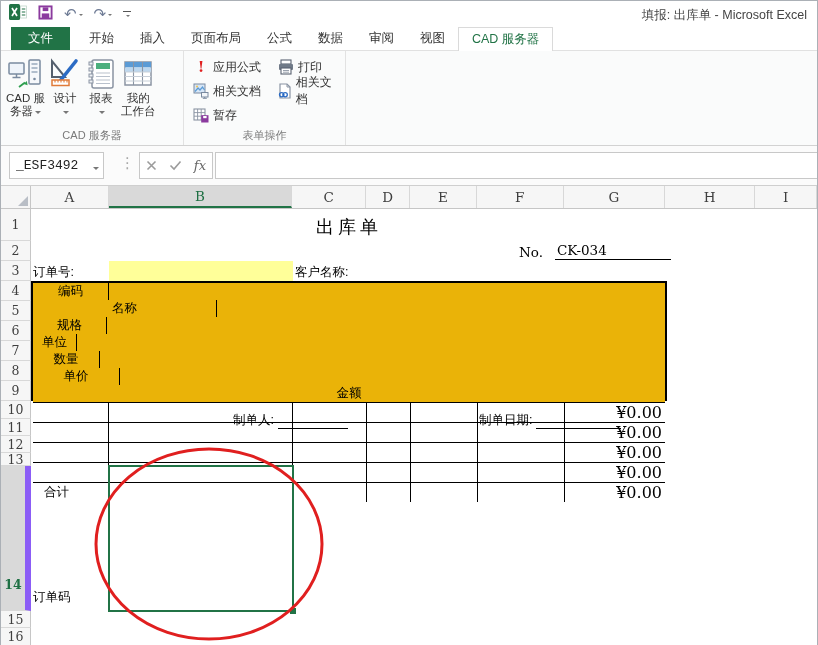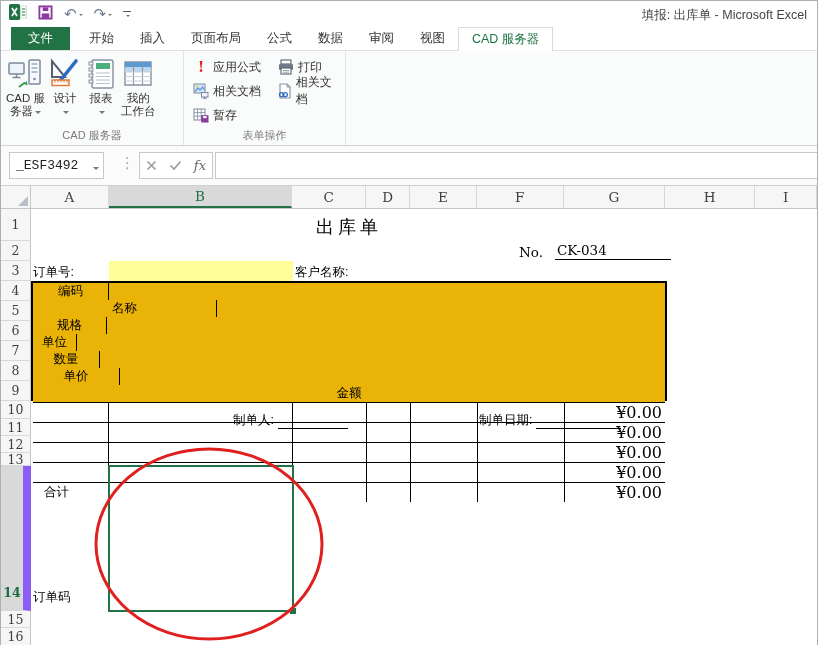--- a/index.html
+++ b/index.html
@@ -55,21 +55,21 @@
   .corner { width:30px; position:relative; border-right:1px solid #C6C6C6; }
   .corner .tri { position:absolute; right:2px; bottom:2px; width:0; height:0; border-left:10px solid transparent; border-bottom:10px solid #B9BEC6; }
   .ch { display:flex; align-items:center; justify-content:center; border-right:1px solid #D8D8D8; }
   .ch.sel { background:#D9D9D9; color:#1E6F43; border-bottom:2px solid #217346; }
   .wa{width:78px}.wb{width:184px}.wc{width:74px}.wd{width:44px}.we{width:67px}.wf{width:87px}.wg{width:102px}.wh{width:90px}.wi{width:62px}
 
   
   .sbody { position:relative; height:437px; background:#fff; display:flex; overflow:hidden; }
   .rowhdr { width:30px; background:#F6F6F6; font-family:"DejaVu Serif",serif; font-size:12.5px; color:#3F3F3F; }
   .rh { display:flex; align-items:center; justify-content:center; border-bottom:1px solid #D8D8D8; border-right:1px solid #C6C6C6; }
-  .rh.sel { background:#D9D9D9; color:#1E6F43; font-weight:bold; border-right:8px solid #8b5cf6; align-items:flex-end; padding-bottom:10px; }
+  .rh.sel { background:#D9D9D9; color:#1E6F43; font-weight:bold; border-right:6px solid #8b5cf6; align-items:flex-end; padding-bottom:18px; }
   .canvas { position:relative; flex:1; background:#fff; font-size:12.5px; color:#000; }
 
   
   .doc-title { position:absolute; left:0; top:6px; width:636px; text-align:center; font-size:18px; letter-spacing:4px; color:#000; }
   .noline { position:absolute; left:488px; top:33px; display:flex; align-items:flex-end; font-family:"DejaVu Serif",serif; font-size:13.5px; }
   .noval { display:inline-block; width:116px; border-bottom:1px solid #000; margin-left:12px; padding:0 0 1px 2px; }
   .order-lbl { position:absolute; left:2px; top:55px; }
   .yellow-cell { position:absolute; left:78px; top:52px; width:184px; height:20px; background:#FFFF99; }
   .cust-lbl { position:absolute; left:264px; top:55px; }
   .ftable { position:absolute; left:0; top:72px; width:636px; height:120px; border:2px solid #000; display:flex; flex-direction:column; }

